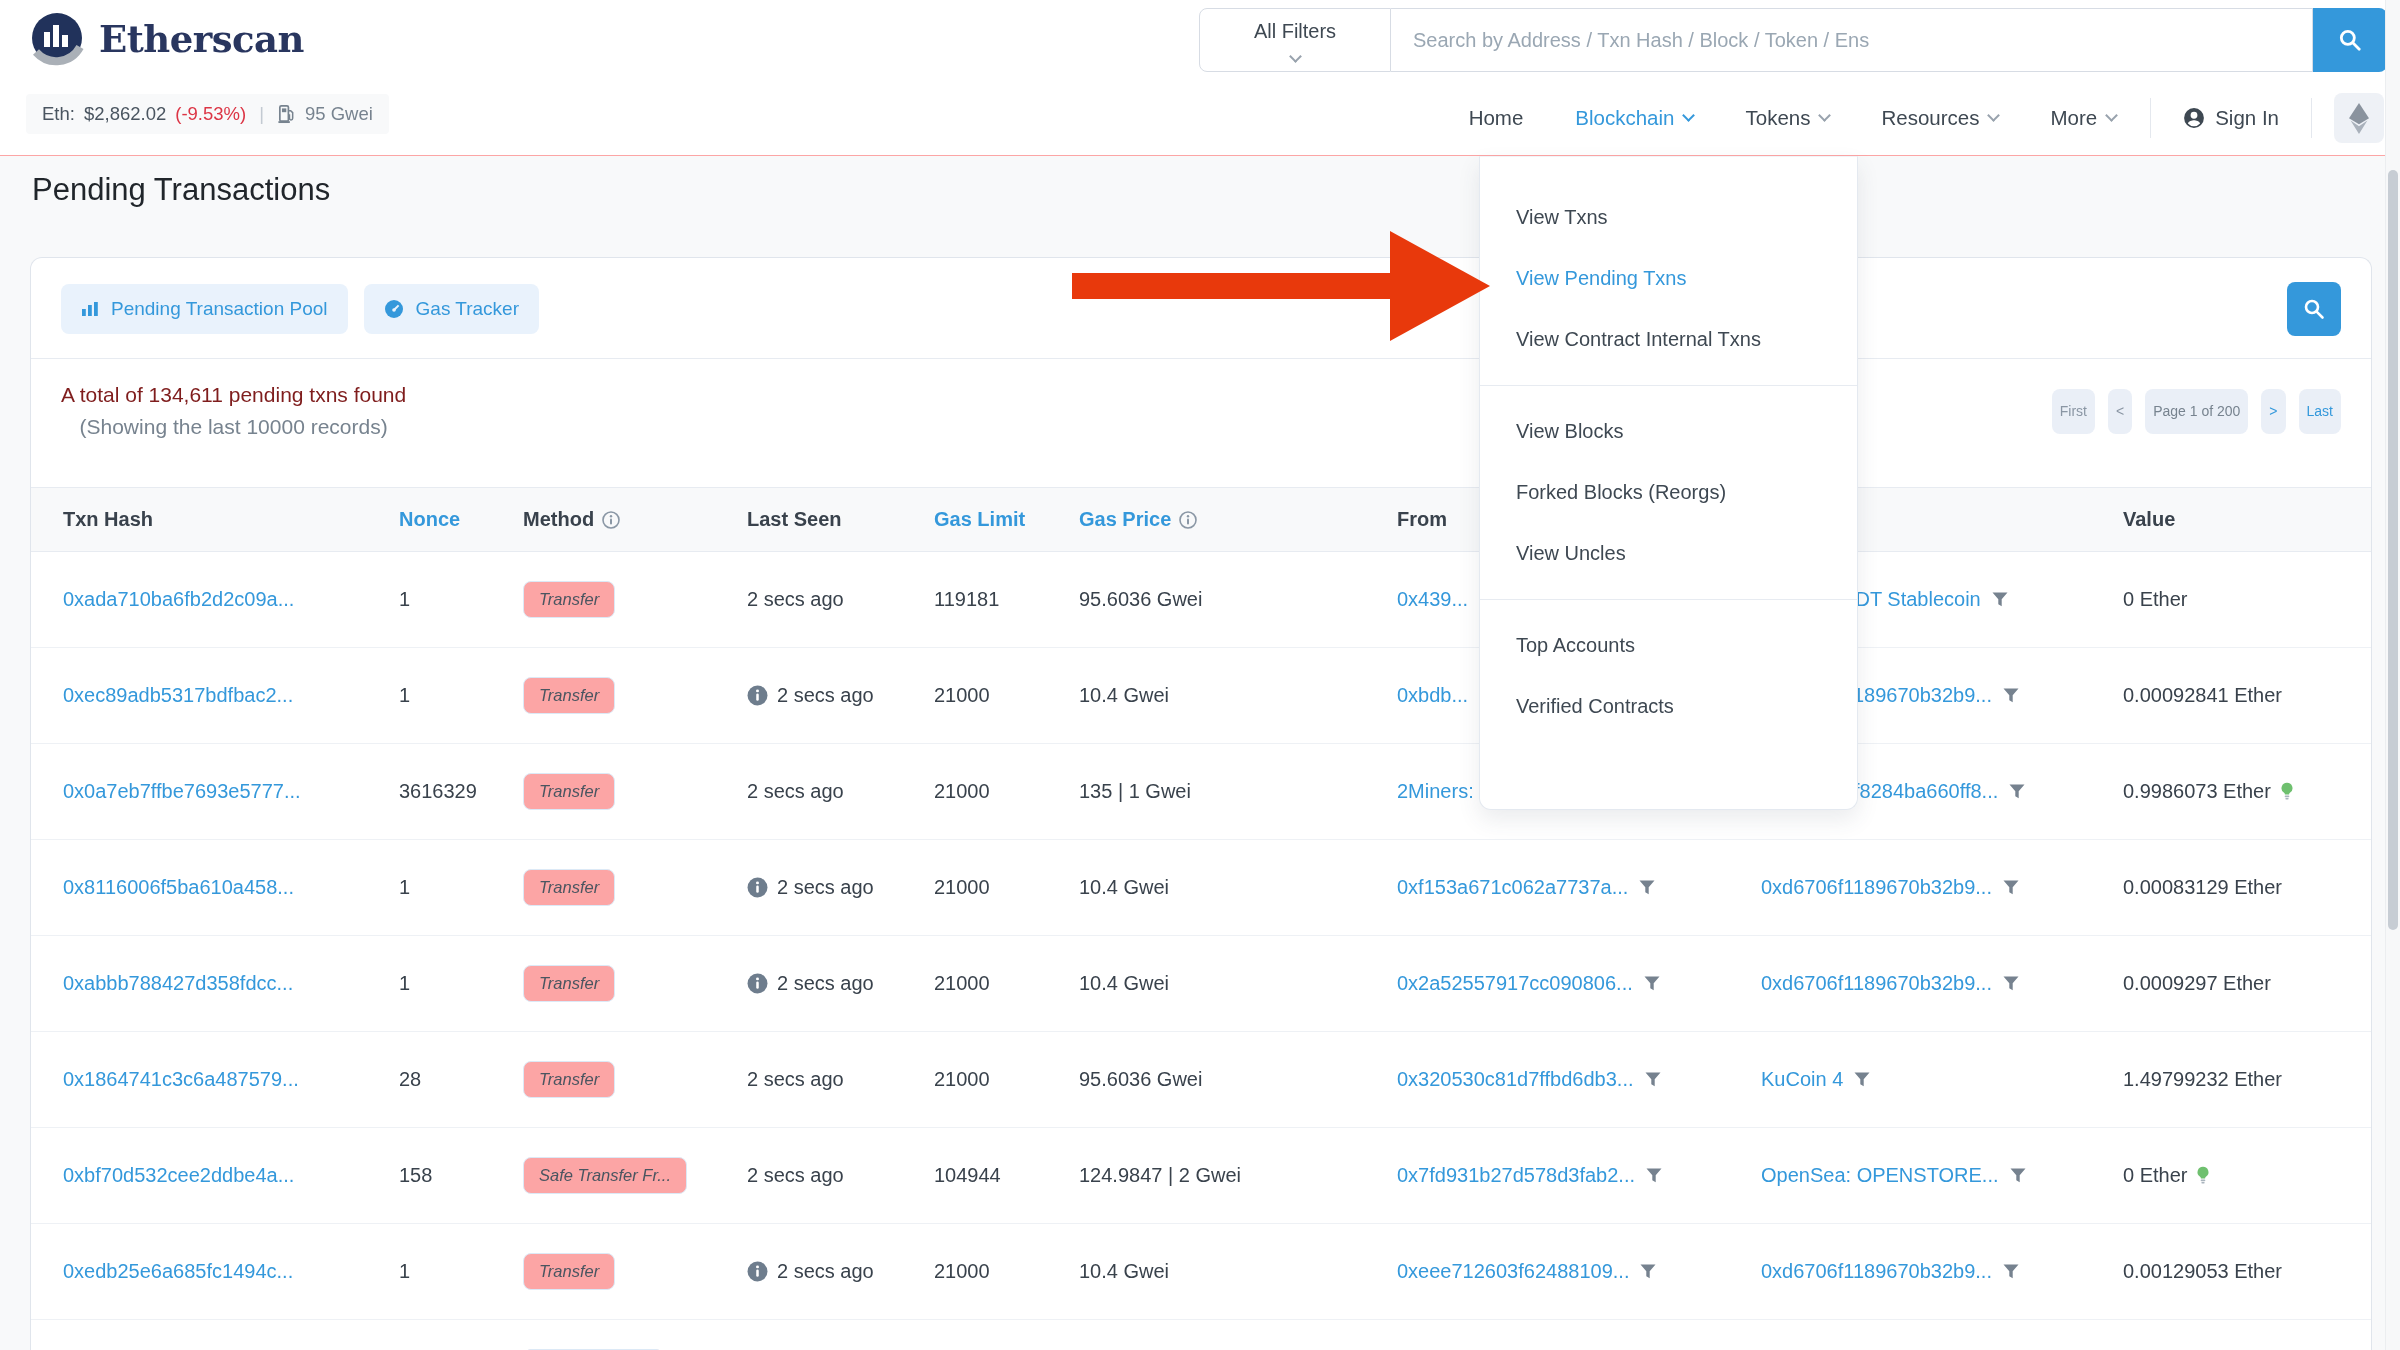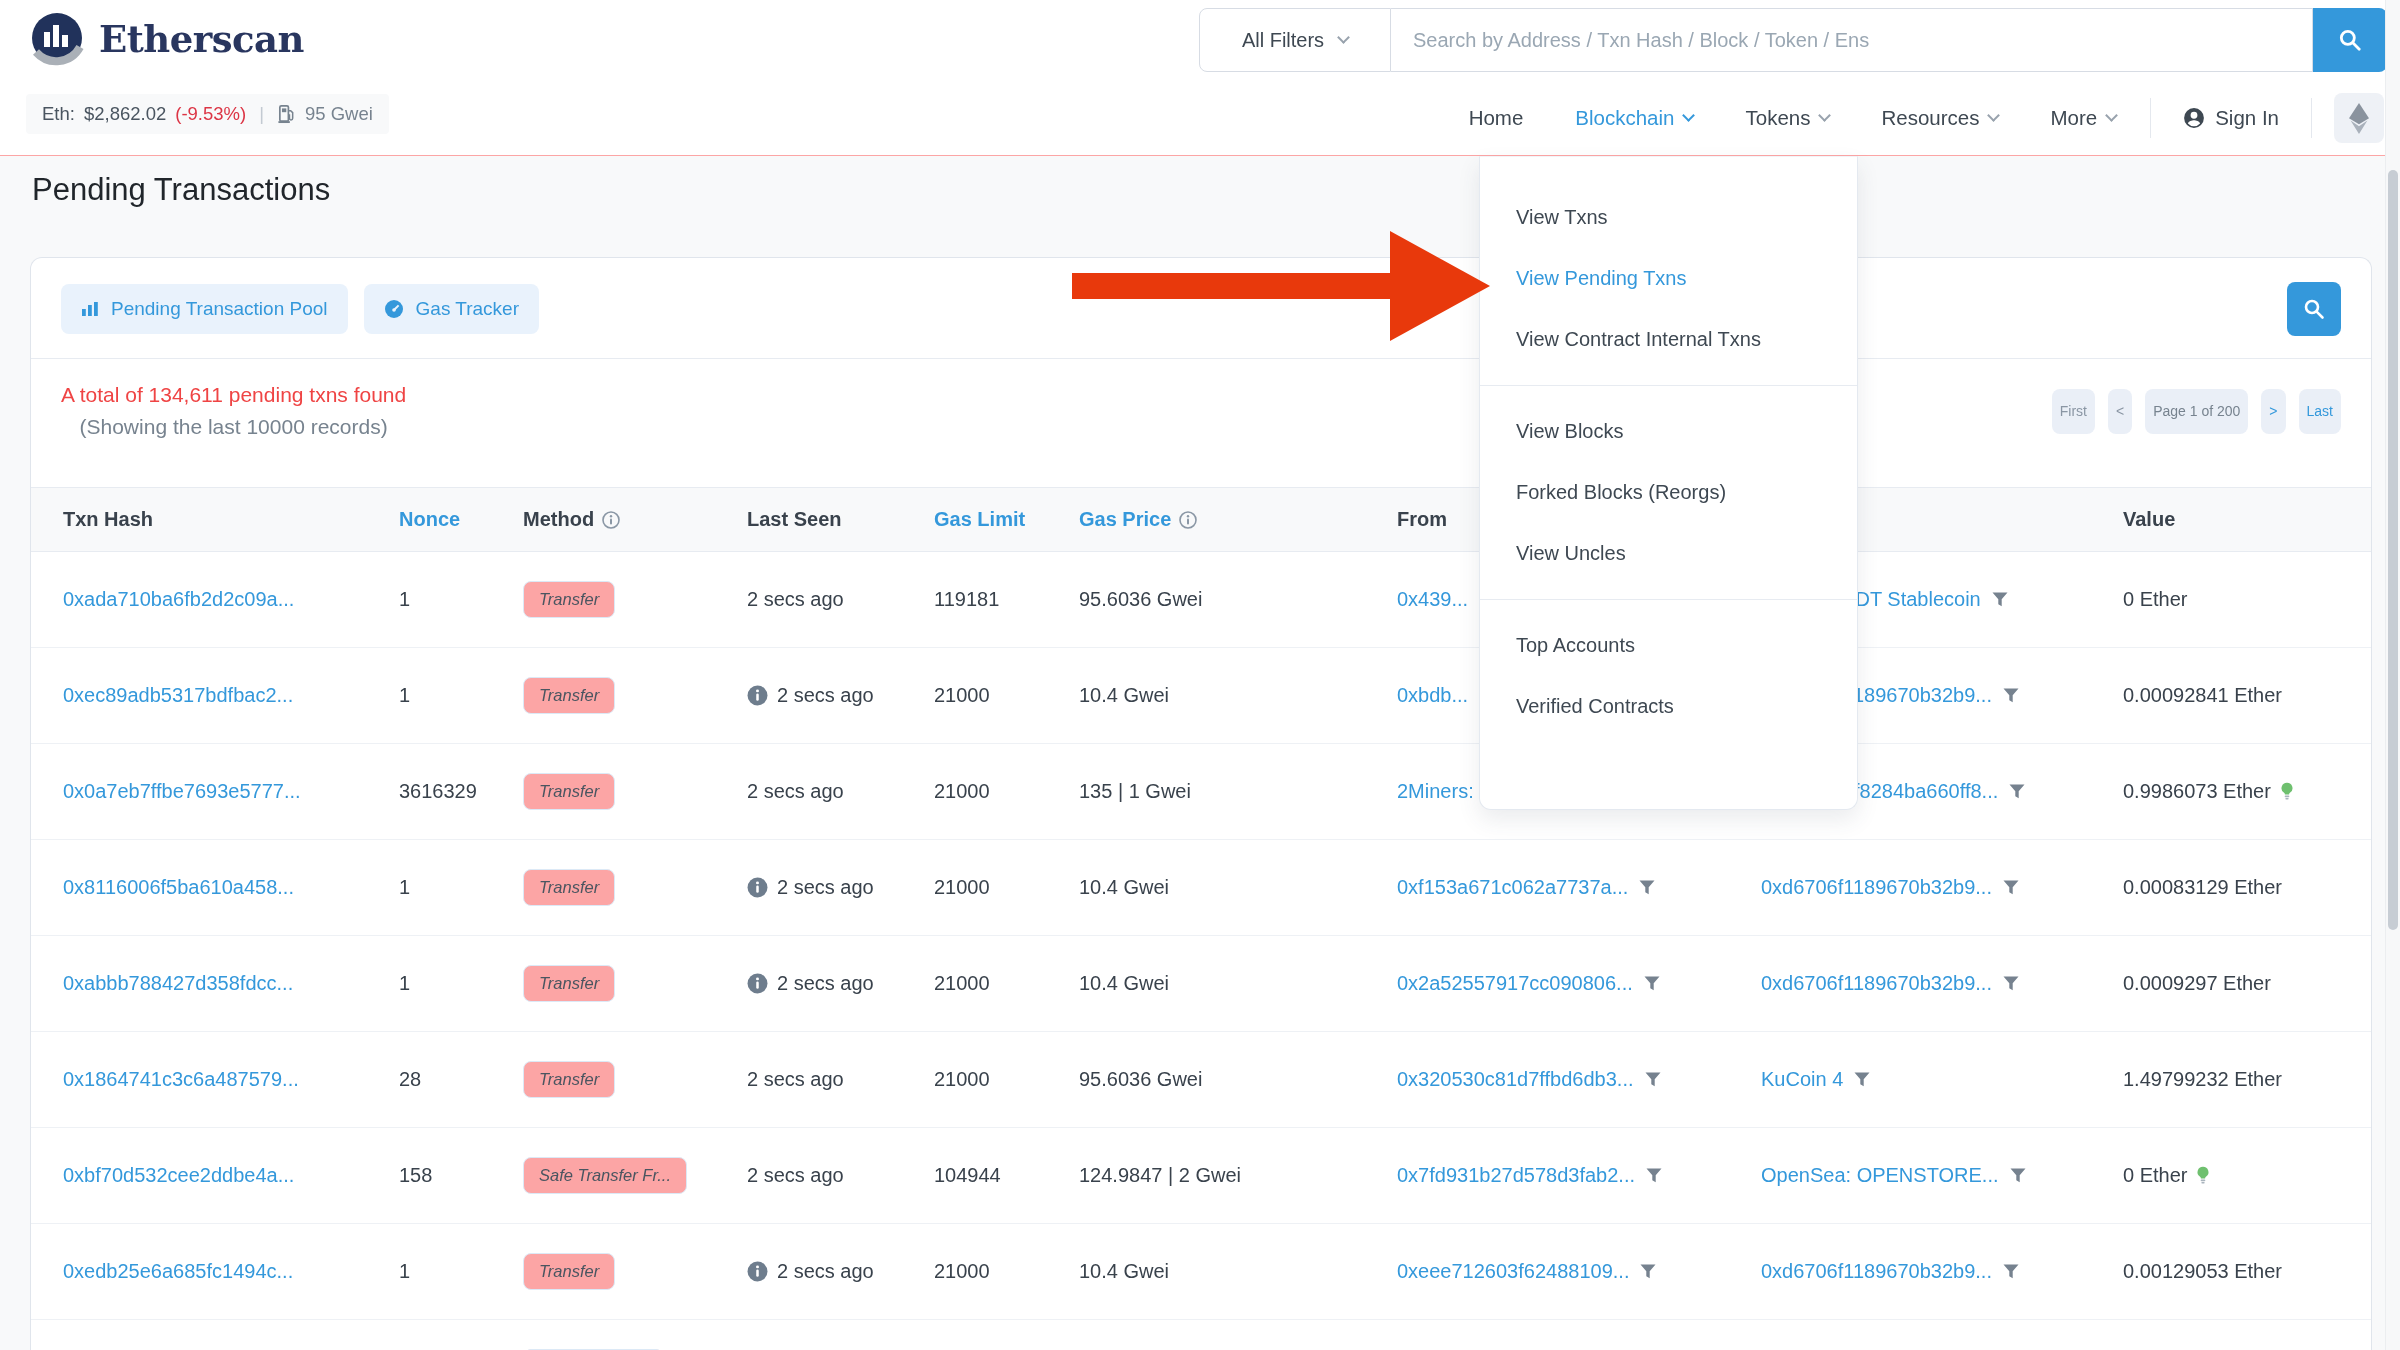--- a/index.html
+++ b/index.html
@@ -6,21 +6,21 @@
   html,body { margin:0; padding:0; }
   body { font-family:"Liberation Sans", sans-serif; background:#e9ebee; }
   .page { position:relative; width:2400px; height:1350px; background:#f8f9fa; overflow:hidden; margin:0 auto; }
 
   
   .topbar { position:absolute; top:0; left:0; width:2400px; height:156px; background:#fff; border-bottom:1px solid #fca5a5; z-index:10; }
   .brand { position:absolute; left:28px; top:10px; display:flex; align-items:center; gap:13px; cursor:pointer; }
   .brand-text { font-family:"DejaVu Serif", serif; font-weight:700; font-size:37px; color:#29365f; letter-spacing:-0.5px; }
 
   .searchbar { position:absolute; left:1199px; top:8px; width:1188px; height:64px; display:flex; }
-  .filters-btn { width:192px; height:64px; background:#fff; border:1px solid #d7dce4; border-radius:8px 0 0 8px; font-size:20px; color:#3e4852; display:flex; align-items:center; justify-content:center; gap:15px; cursor:pointer; font-family:inherit; }
+  .filters-btn { width:192px; height:64px; background:#fff; border:1px solid #d7dce4; border-radius:8px 0 0 8px; font-size:20px; color:#3e4852; display:flex; align-items:center; justify-content:center; gap:15px; cursor:pointer; font-family:inherit;flex-direction:column; }
   .search-input { flex:1; height:64px; border:1px solid #d7dce4; border-left:none; padding:0 22px; font-size:20px; color:#3e4852; font-family:inherit; outline:none; }
   .search-input::placeholder { color:#9aa7b3; }
   .search-btn { width:74px; height:64px; background:var(--accent,#3498db); border:none; border-radius:0 8px 8px 0; display:flex; align-items:center; justify-content:center; cursor:pointer; }
 
   .eth-stats { position:absolute; left:26px; top:94px; height:40px; background:#f8f9fa; border-radius:4px; display:flex; align-items:center; padding:0 16px; gap:9px; font-size:18.5px; color:#4a5560; }
   .eth-change { color:var(--negative,#dc3545); }
   .stat-sep { color:#c3cad2; padding:0 4px; }
   .gwei { color:#77838f; }
 
   .mainnav { position:absolute; right:16px; top:92px; height:52px; display:flex; align-items:center; font-size:20.5px; color:#3e4852; }
@@ -44,21 +44,21 @@
   
   .page-title { position:absolute; left:32px; top:172px; margin:0; font-size:31px; font-weight:400; color:#21262b; }
 
   .card { position:absolute; left:30px; top:257px; width:2342px; height:1093px; background:#fff; border:1px solid #e0e5ec; border-bottom:none; border-radius:12px 12px 0 0; }
   .card-toolbar { display:flex; justify-content:space-between; align-items:center; padding:24px 30px 22px; border-bottom:1px solid #e7ebf1; }
   .chips { display:flex; gap:16px;align-items:center; }
   .chip { display:flex; align-items:center; gap:12px; background:#e9f2fc; color:var(--accent,#3498db); font-size:19px; height:50px; padding:0 20px; border:none; border-radius:8px; cursor:pointer; font-family:inherit; }
   .chip-search { width:54px; height:54px; background:var(--accent,#3498db); border:none; border-radius:8px; display:flex; align-items:center; justify-content:center; cursor:pointer; }
 
   .summary-row { display:flex; justify-content:space-between; align-items:center; padding:24px 30px 48px; }
-  .total { font-size:21px; color:#ef4444; }
+  .total { font-size:21px; color:#7f1d1d; }
   .note { font-size:21px; color:#77838f; margin-top:8px;text-align:center; }
   .pagination { display:flex; gap:13px; align-items:center; }
   .pg-btn { height:45px; padding:0 8px; border:none; border-radius:8px; background:#eaeff7; font-size:14px; color:#8a96a4; display:flex; align-items:center; cursor:pointer; font-family:inherit; }
   .pg-btn.blue { color:var(--accent,#3498db); }
   .pg-btn.page-label { color:#77838f; cursor:default; }
 
   table { width:100%; border-collapse:collapse; table-layout:fixed; font-size:20px; color:#39424c; }
   thead th { background:#f8f9fa; border-top:1px solid #e7ebf1; border-bottom:1px solid #e7ebf1; font-weight:600; text-align:left; padding:20px 10px 20px 0; font-size:20px; color:#39424c; }
   thead th.blue { color:var(--accent,#3498db); cursor:pointer; }
   th:first-child, td:first-child { padding-left:32px; }

